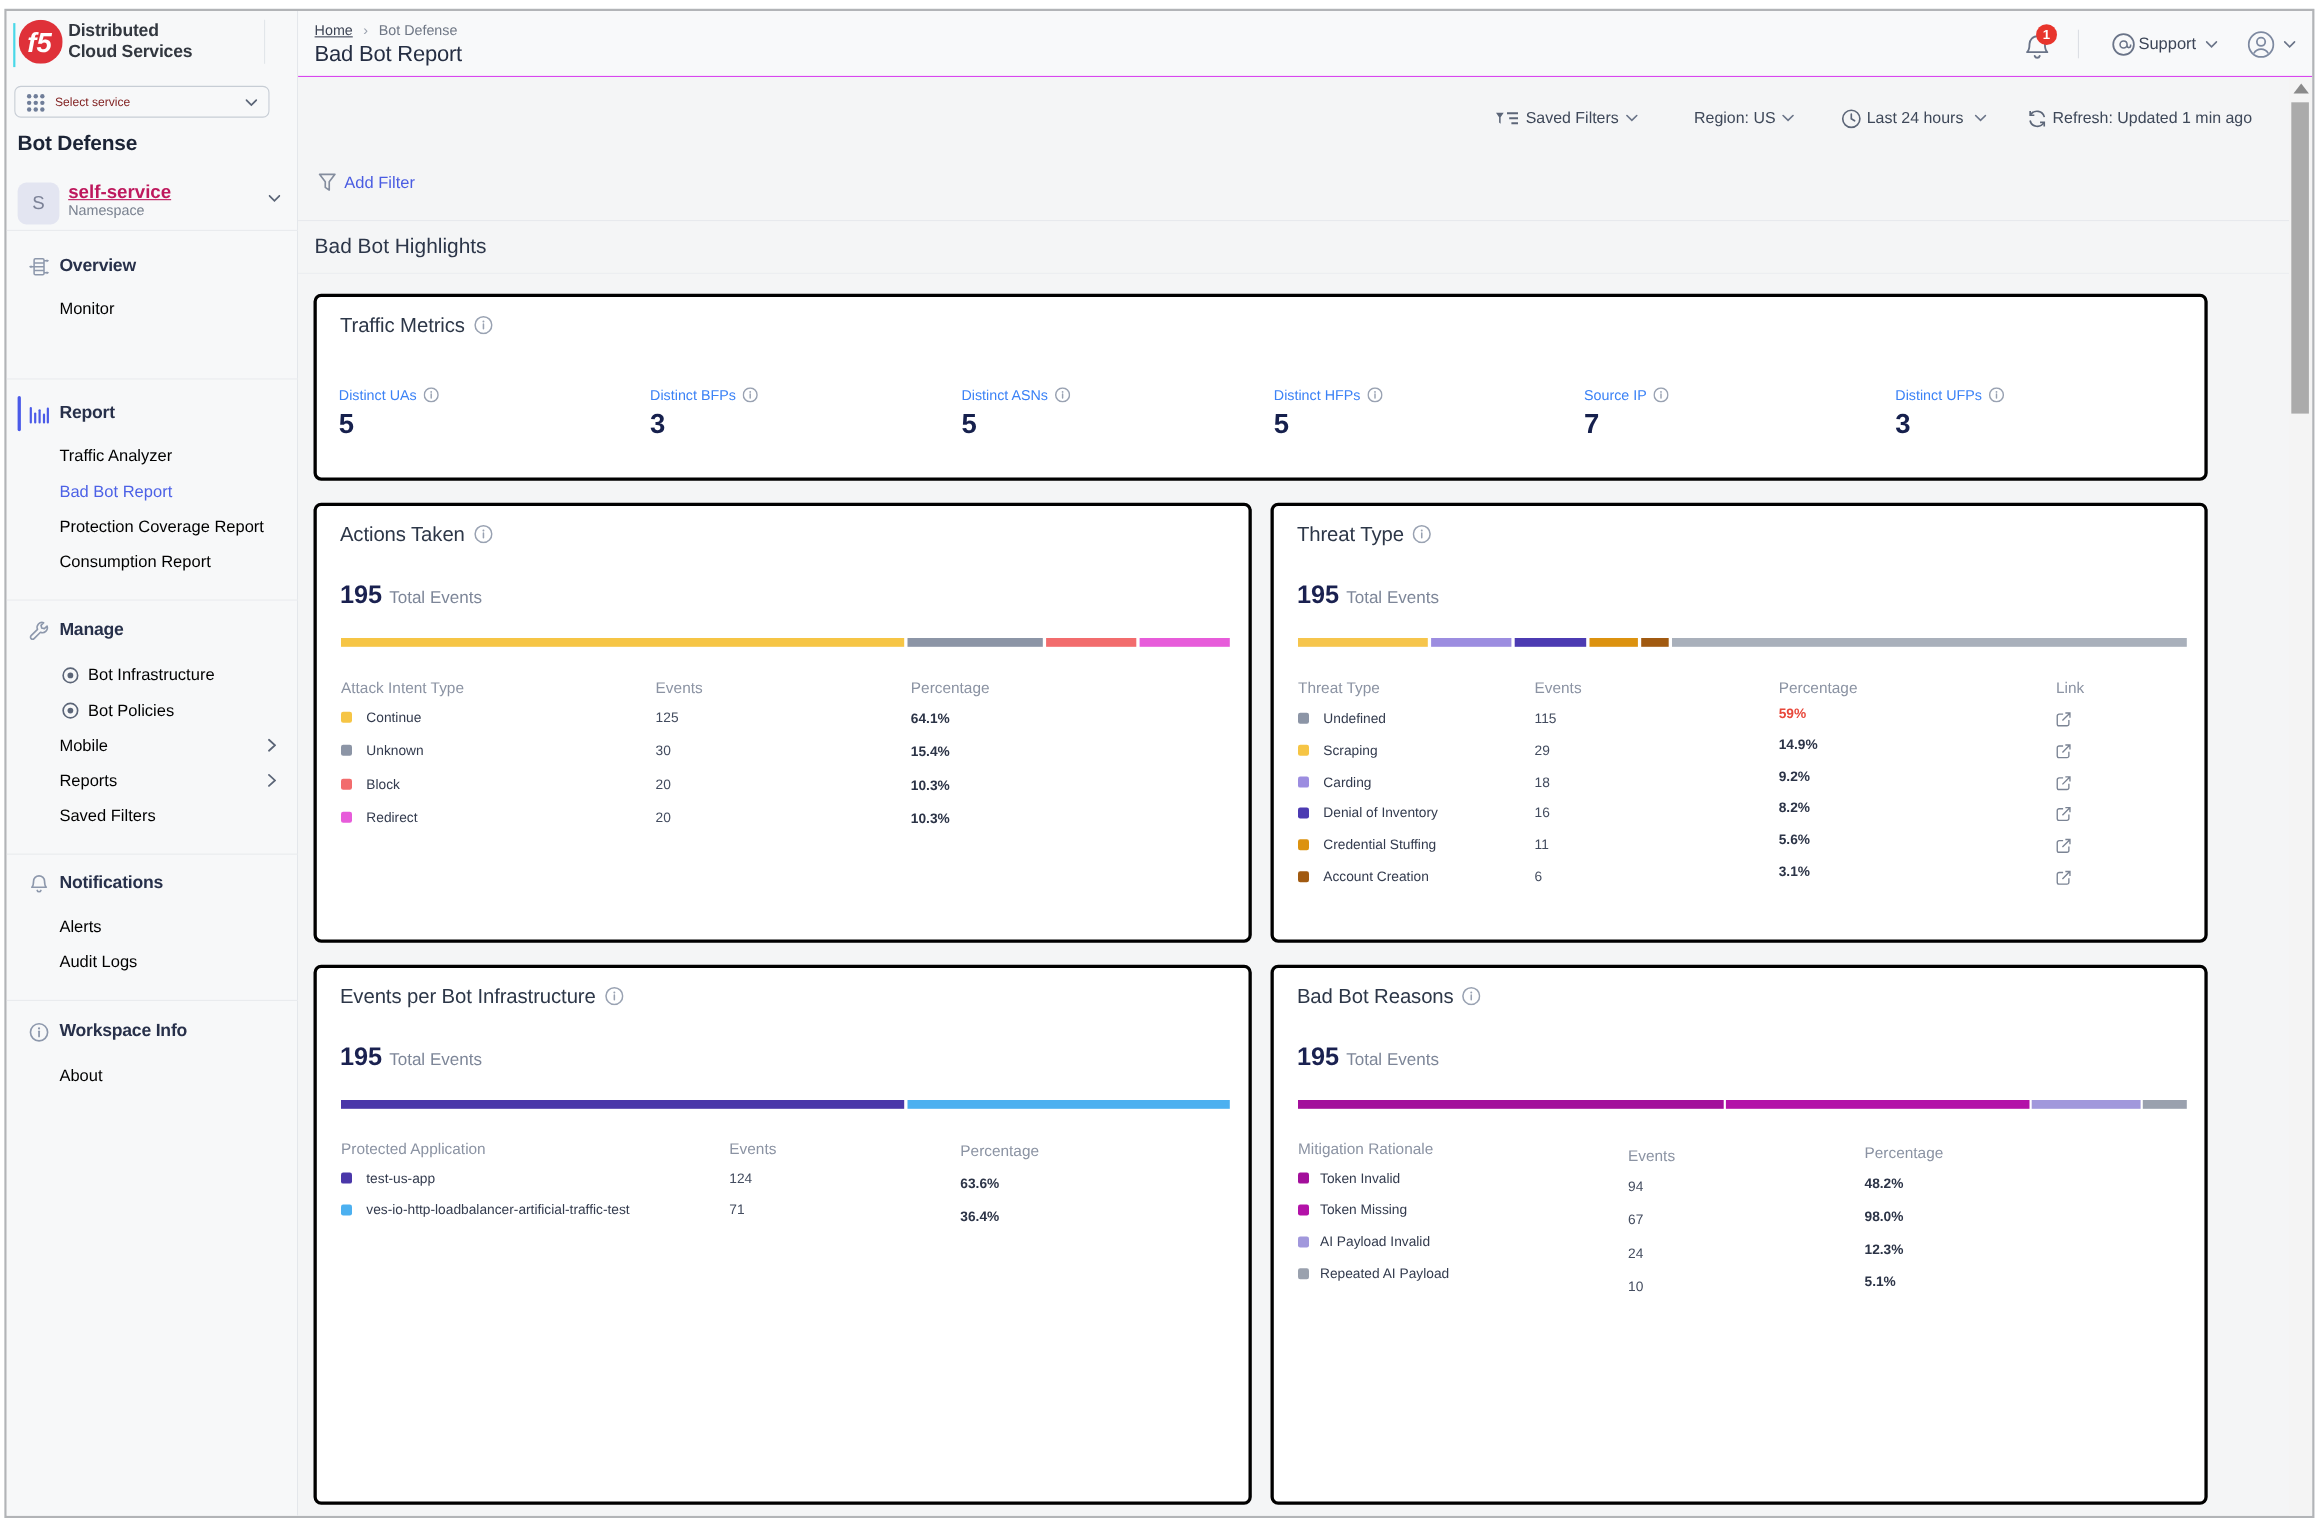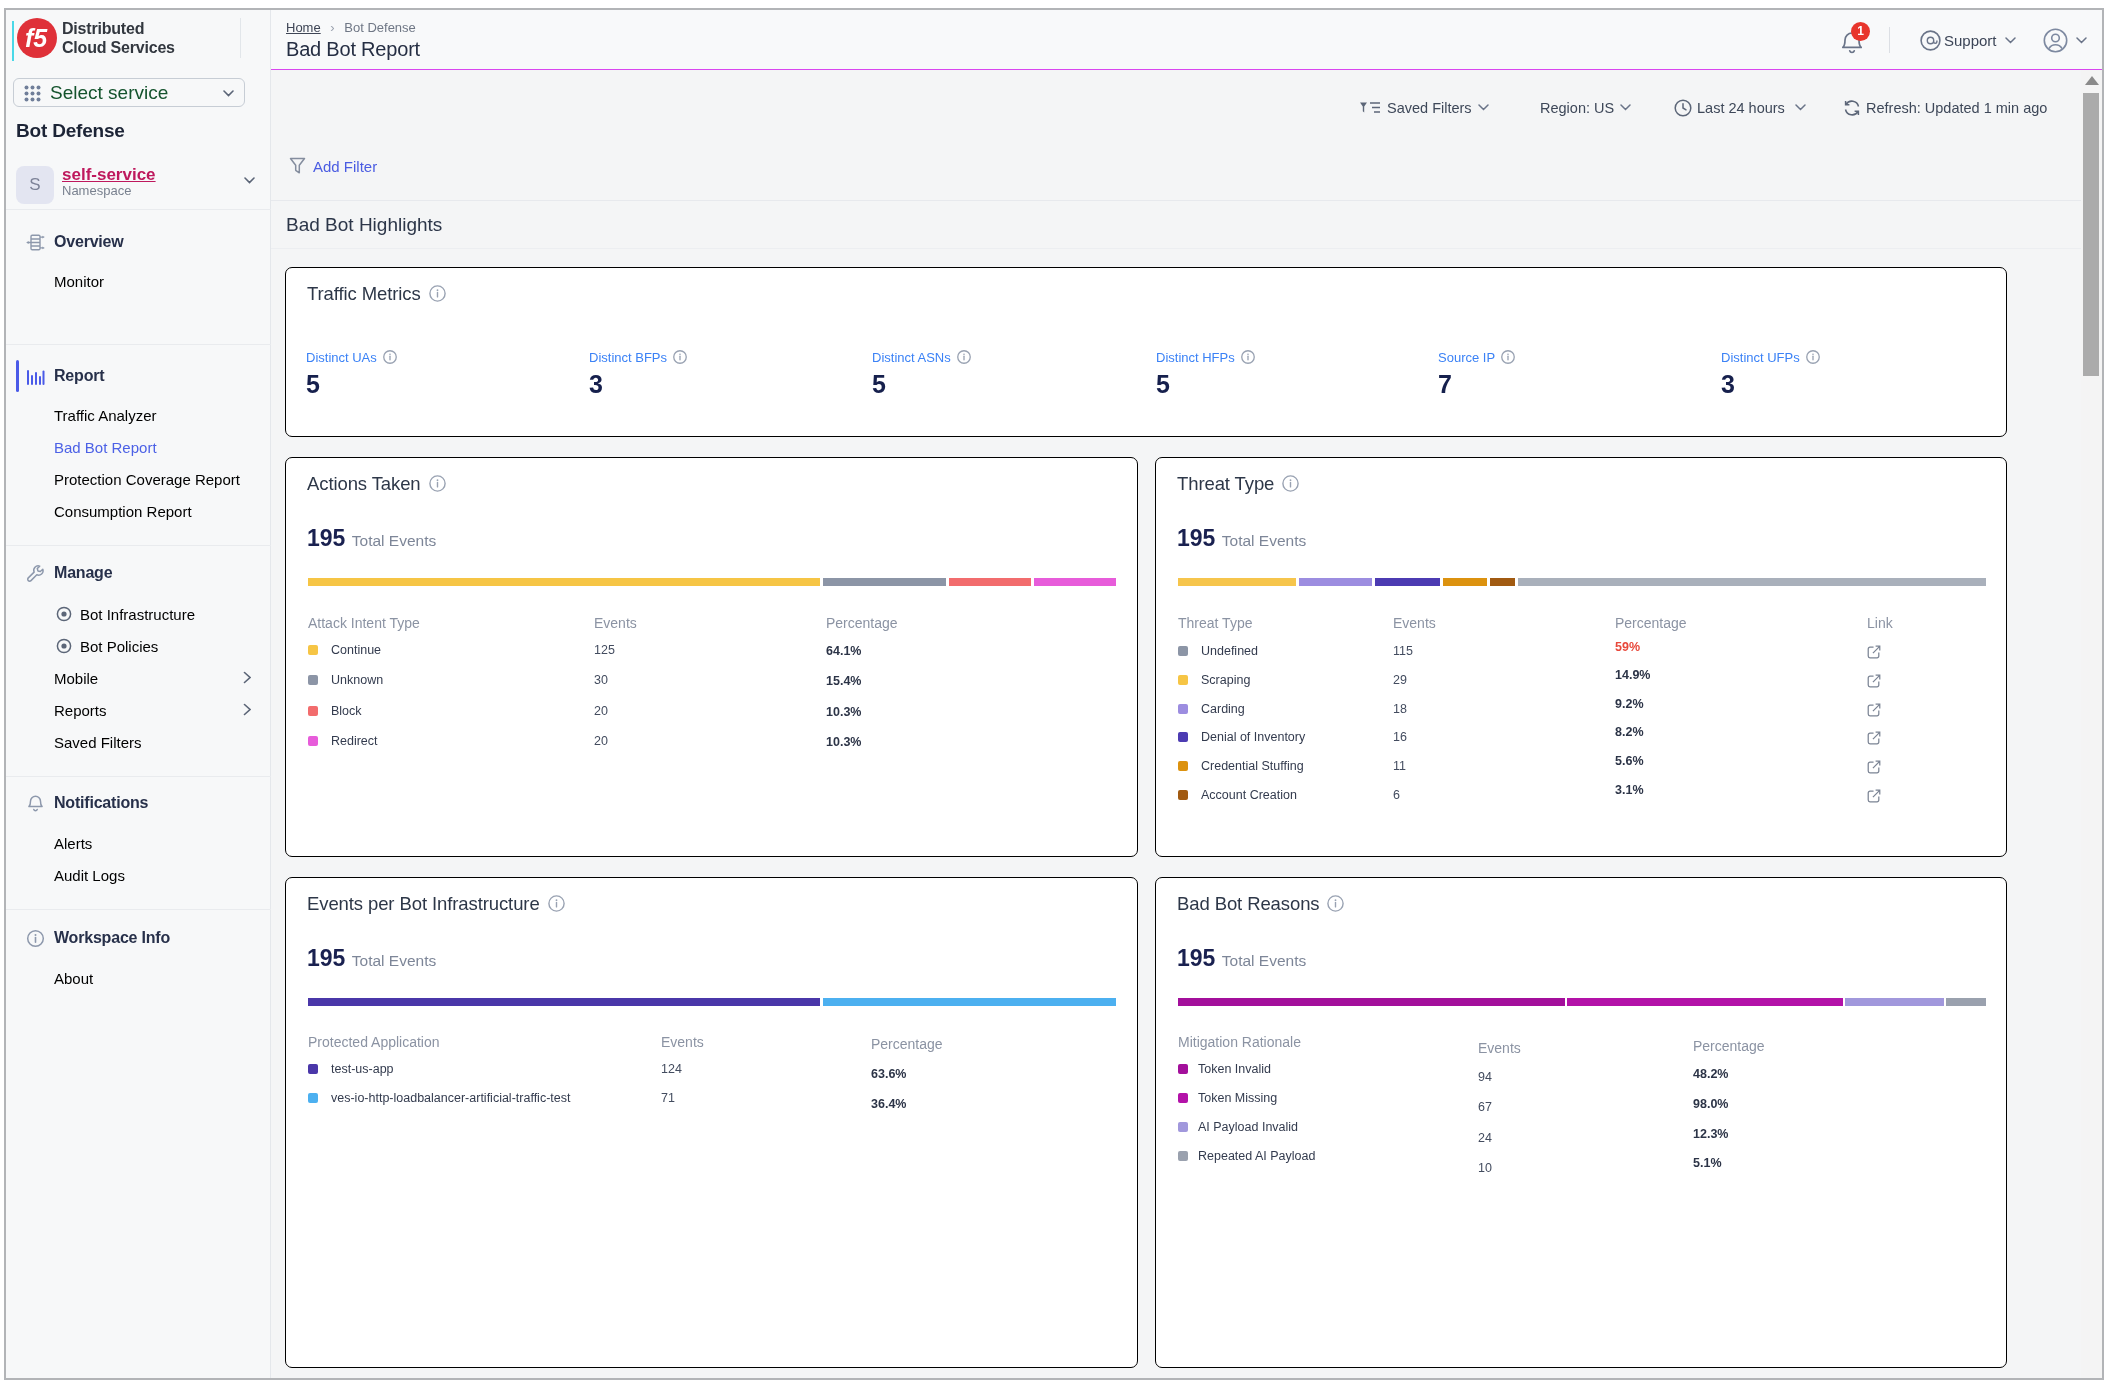--- a/index.html
+++ b/index.html
@@ -9,21 +9,21 @@
 
 .sidebar { position:absolute; left:0; top:0; width:265px; height:100%; background:#f7f8f9; border-right:1px solid #e4e7eb; }
 .side-div { position:absolute; left:0; width:265px; height:1px; background:#e9ebee; }
 .sect { position:absolute; left:48px; font-size:16px; font-weight:bold; color:#27304a; white-space:nowrap; transform:translateY(-50%); letter-spacing:-0.2px;}
 .item { position:absolute; left:48px; font-size:15px; color:#000000; white-space:nowrap; transform:translateY(-50%); }
 .icon16 { position:absolute; left:20px; width:19px; height:19px; }
 
 .header { position:absolute; left:265px; top:0; right:0; height:60px; background:#f8f9fa; border-bottom:1px solid #d946ef; }
 
 .main { position:absolute; left:265px; top:60px; right:0; bottom:0; background:#f4f5f6; }
-.card { position:absolute; background:#fff; border:1px solid #000000; border-radius:7px; }
+.card { position:absolute; background:#fff; border:3px solid #000000; border-radius:7px; }
 .card-title { position:absolute; left:21px; top:15px; font-size:18.5px; color:#2d3748; letter-spacing:-0.1px; }
 .big-num { position:absolute; left:21px; top:67px; font-size:23px; font-weight:bold; color:#1a2150; }
 .big-num span { font-size:15.5px; font-weight:normal; color:#7d8698; letter-spacing:0; }
 .bar { position:absolute; left:22px; height:8px; display:flex; gap:3px; }
 .bar div { height:8px; }
 .th { position:absolute; font-size:14px; color:#8b93a3; transform:translateY(-50%); white-space:nowrap; }
 .lbl { position:absolute; font-size:12.5px; color:#333b4e; transform:translateY(-50%); white-space:nowrap; }
 .val { position:absolute; font-size:12.5px; color:#434c5f; transform:translateY(-50%); }
 .pct { position:absolute; font-size:12.5px; font-weight:bold; color:#2c3447; transform:translateY(-50%); }
 .sw { position:absolute; width:10px; height:10px; border-radius:2px; }
@@ -57,21 +57,21 @@
             <circle cx="8.5" cy="2.5" r="2"></circle>
             <circle cx="14.5" cy="2.5" r="2"></circle>
           <circle cx="2.5" cy="8.5" r="2"></circle>
             <circle cx="8.5" cy="8.5" r="2"></circle>
             <circle cx="14.5" cy="8.5" r="2"></circle>
           <circle cx="2.5" cy="14.5" r="2"></circle>
             <circle cx="8.5" cy="14.5" r="2"></circle>
             <circle cx="14.5" cy="14.5" r="2"></circle>
         </g>
       </svg>
-      <div class="abs" style="left:36px;top:50%;transform:translateY(-50%);font-size:19px;color:#14532d;">Select service</div>
+      <div class="abs" style="left:36px;top:50%;transform:translateY(-50%);font-size:11px;color:#7f1d1d;">Select service</div>
       <svg class="abs" style="right:10px;top:11px;" width="11" height="7" viewBox="0 0 11 7">
           <path d="M1 1l4.5 4.5L10 1" fill="none" stroke="#5b6577" stroke-width="1.6" stroke-linecap="round"></path>
         </svg>
     </div>
 
     <div class="abs" style="left:10px;top:110px;font-size:19px;font-weight:bold;color:#1c2436;letter-spacing:-0.2px;">Bot Defense</div>
     <div class="abs" style="left:10px;top:156px;width:38px;height:38px;border-radius:8px;background:#e3e5f1;"></div>
     <div class="abs" style="left:10px;top:156px;width:38px;height:38px;line-height:38px;text-align:center;font-size:17px;color:#7c8297;">S</div>
     <div class="abs" style="left:56px;top:155px;font-size:17px;font-weight:bold;color:#be185d;text-decoration:underline;">self-service</div>
     <div class="abs" style="left:56px;top:173px;font-size:13px;color:#79818f;">Namespace</div>

